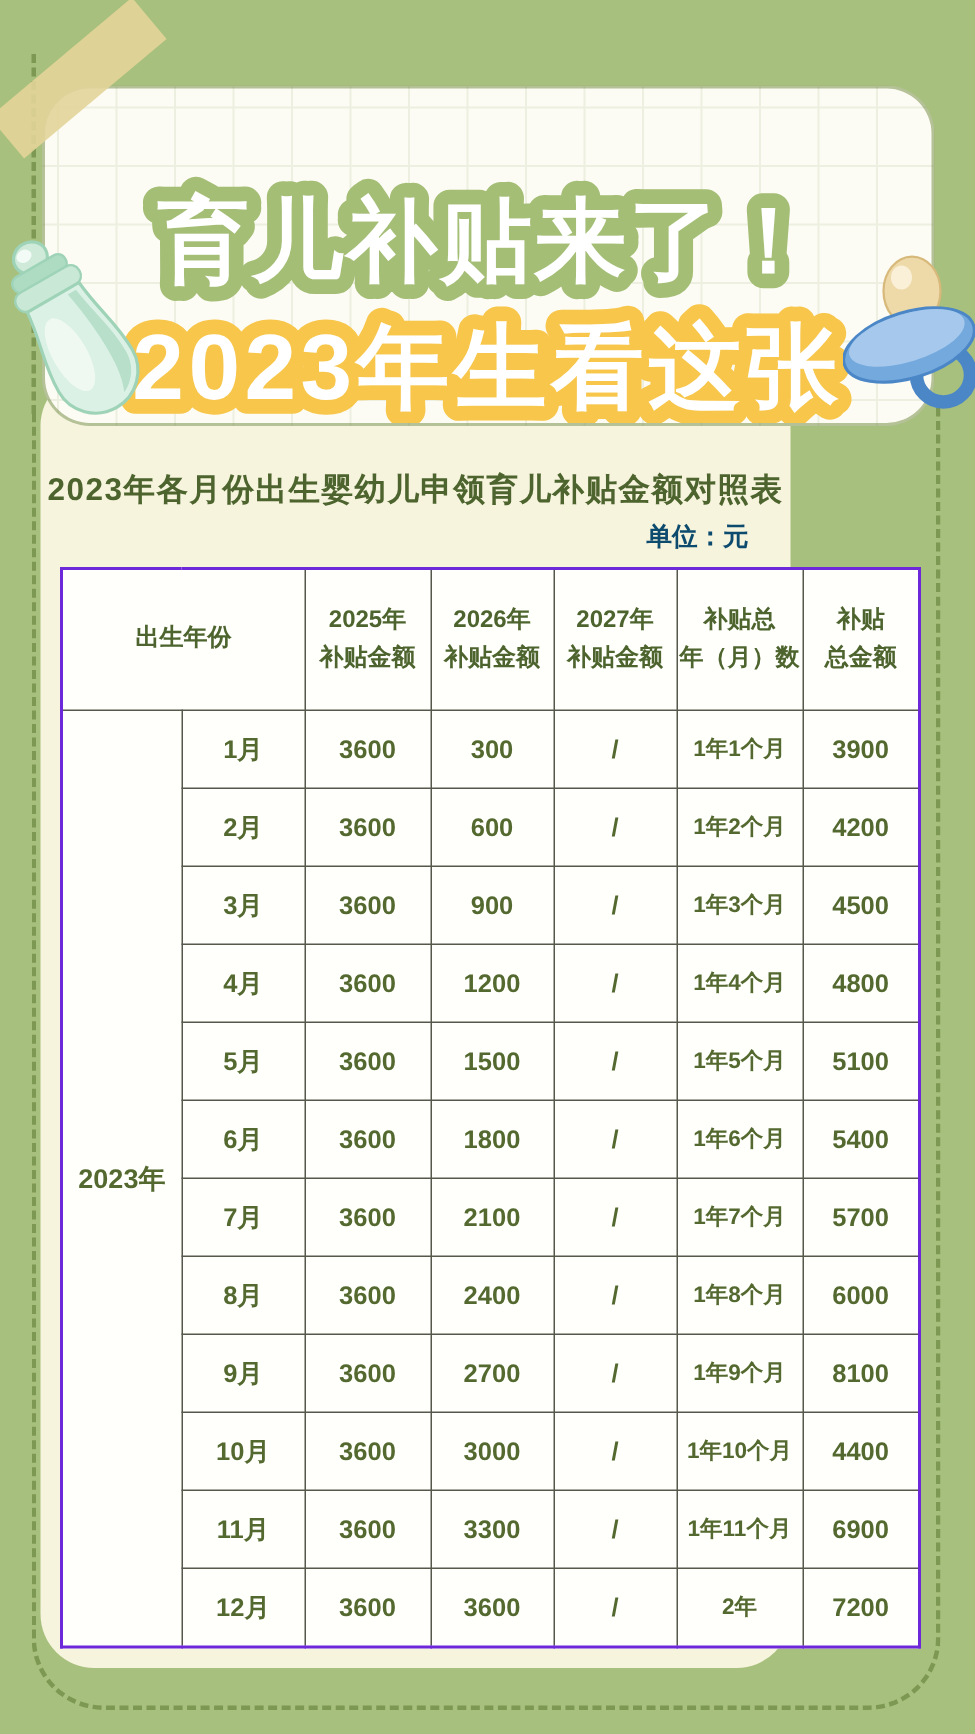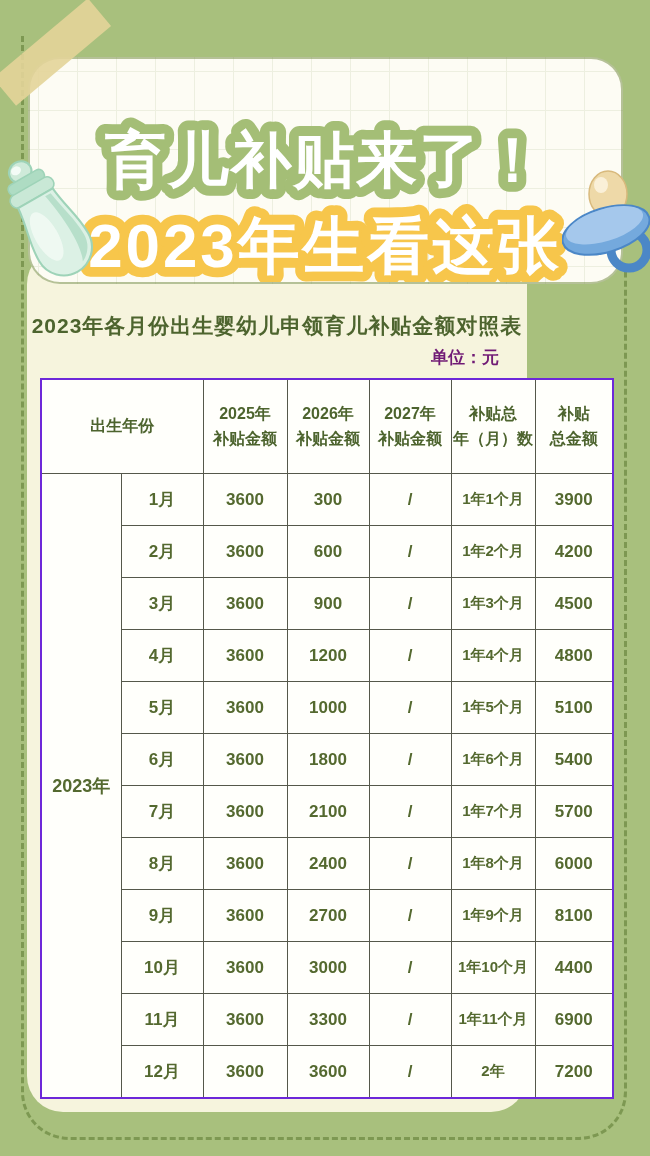--- a/index.html
+++ b/index.html
@@ -52,21 +52,21 @@
   .bottle{position:absolute;left:-2px;top:152px;transform:rotate(-30deg);}
   .pacifier{position:absolute;left:562px;top:168px;}
   
   .table-title{
     position:absolute;left:0;top:64px;width:100%;
     text-align:center;font-size:21px;font-weight:bold;color:#4d642e;
     letter-spacing:1px;
   }
   .unit-label{
     position:absolute;right:28px;top:98px;
-    font-size:17px;font-weight:bold;color:#701a75;
+    font-size:17px;font-weight:bold;color:#0c4a6e;
   }
   .subsidy-table{
     position:absolute;left:13px;top:130px;width:572px;
     border-collapse:collapse;table-layout:fixed;
     background:#fffffb;color:#54692f;font-weight:bold;
     border:2px solid #6d28d9;
   }
   .subsidy-table th,.subsidy-table td{
     border:1px solid #55584a;text-align:center;vertical-align:middle;padding:0;
     font-weight:bold;
@@ -151,21 +151,21 @@
             <td>4月</td>
             <td>3600</td>
             <td>1200</td>
             <td>/</td>
             <td class="cell-duration">1年4个月</td>
             <td>4800</td>
           </tr>
         <tr>
             <td>5月</td>
             <td>3600</td>
-            <td>1000</td>
+            <td>1500</td>
             <td>/</td>
             <td class="cell-duration">1年5个月</td>
             <td>5100</td>
           </tr>
         <tr>
             <td>6月</td>
             <td>3600</td>
             <td>1800</td>
             <td>/</td>
             <td class="cell-duration">1年6个月</td>

